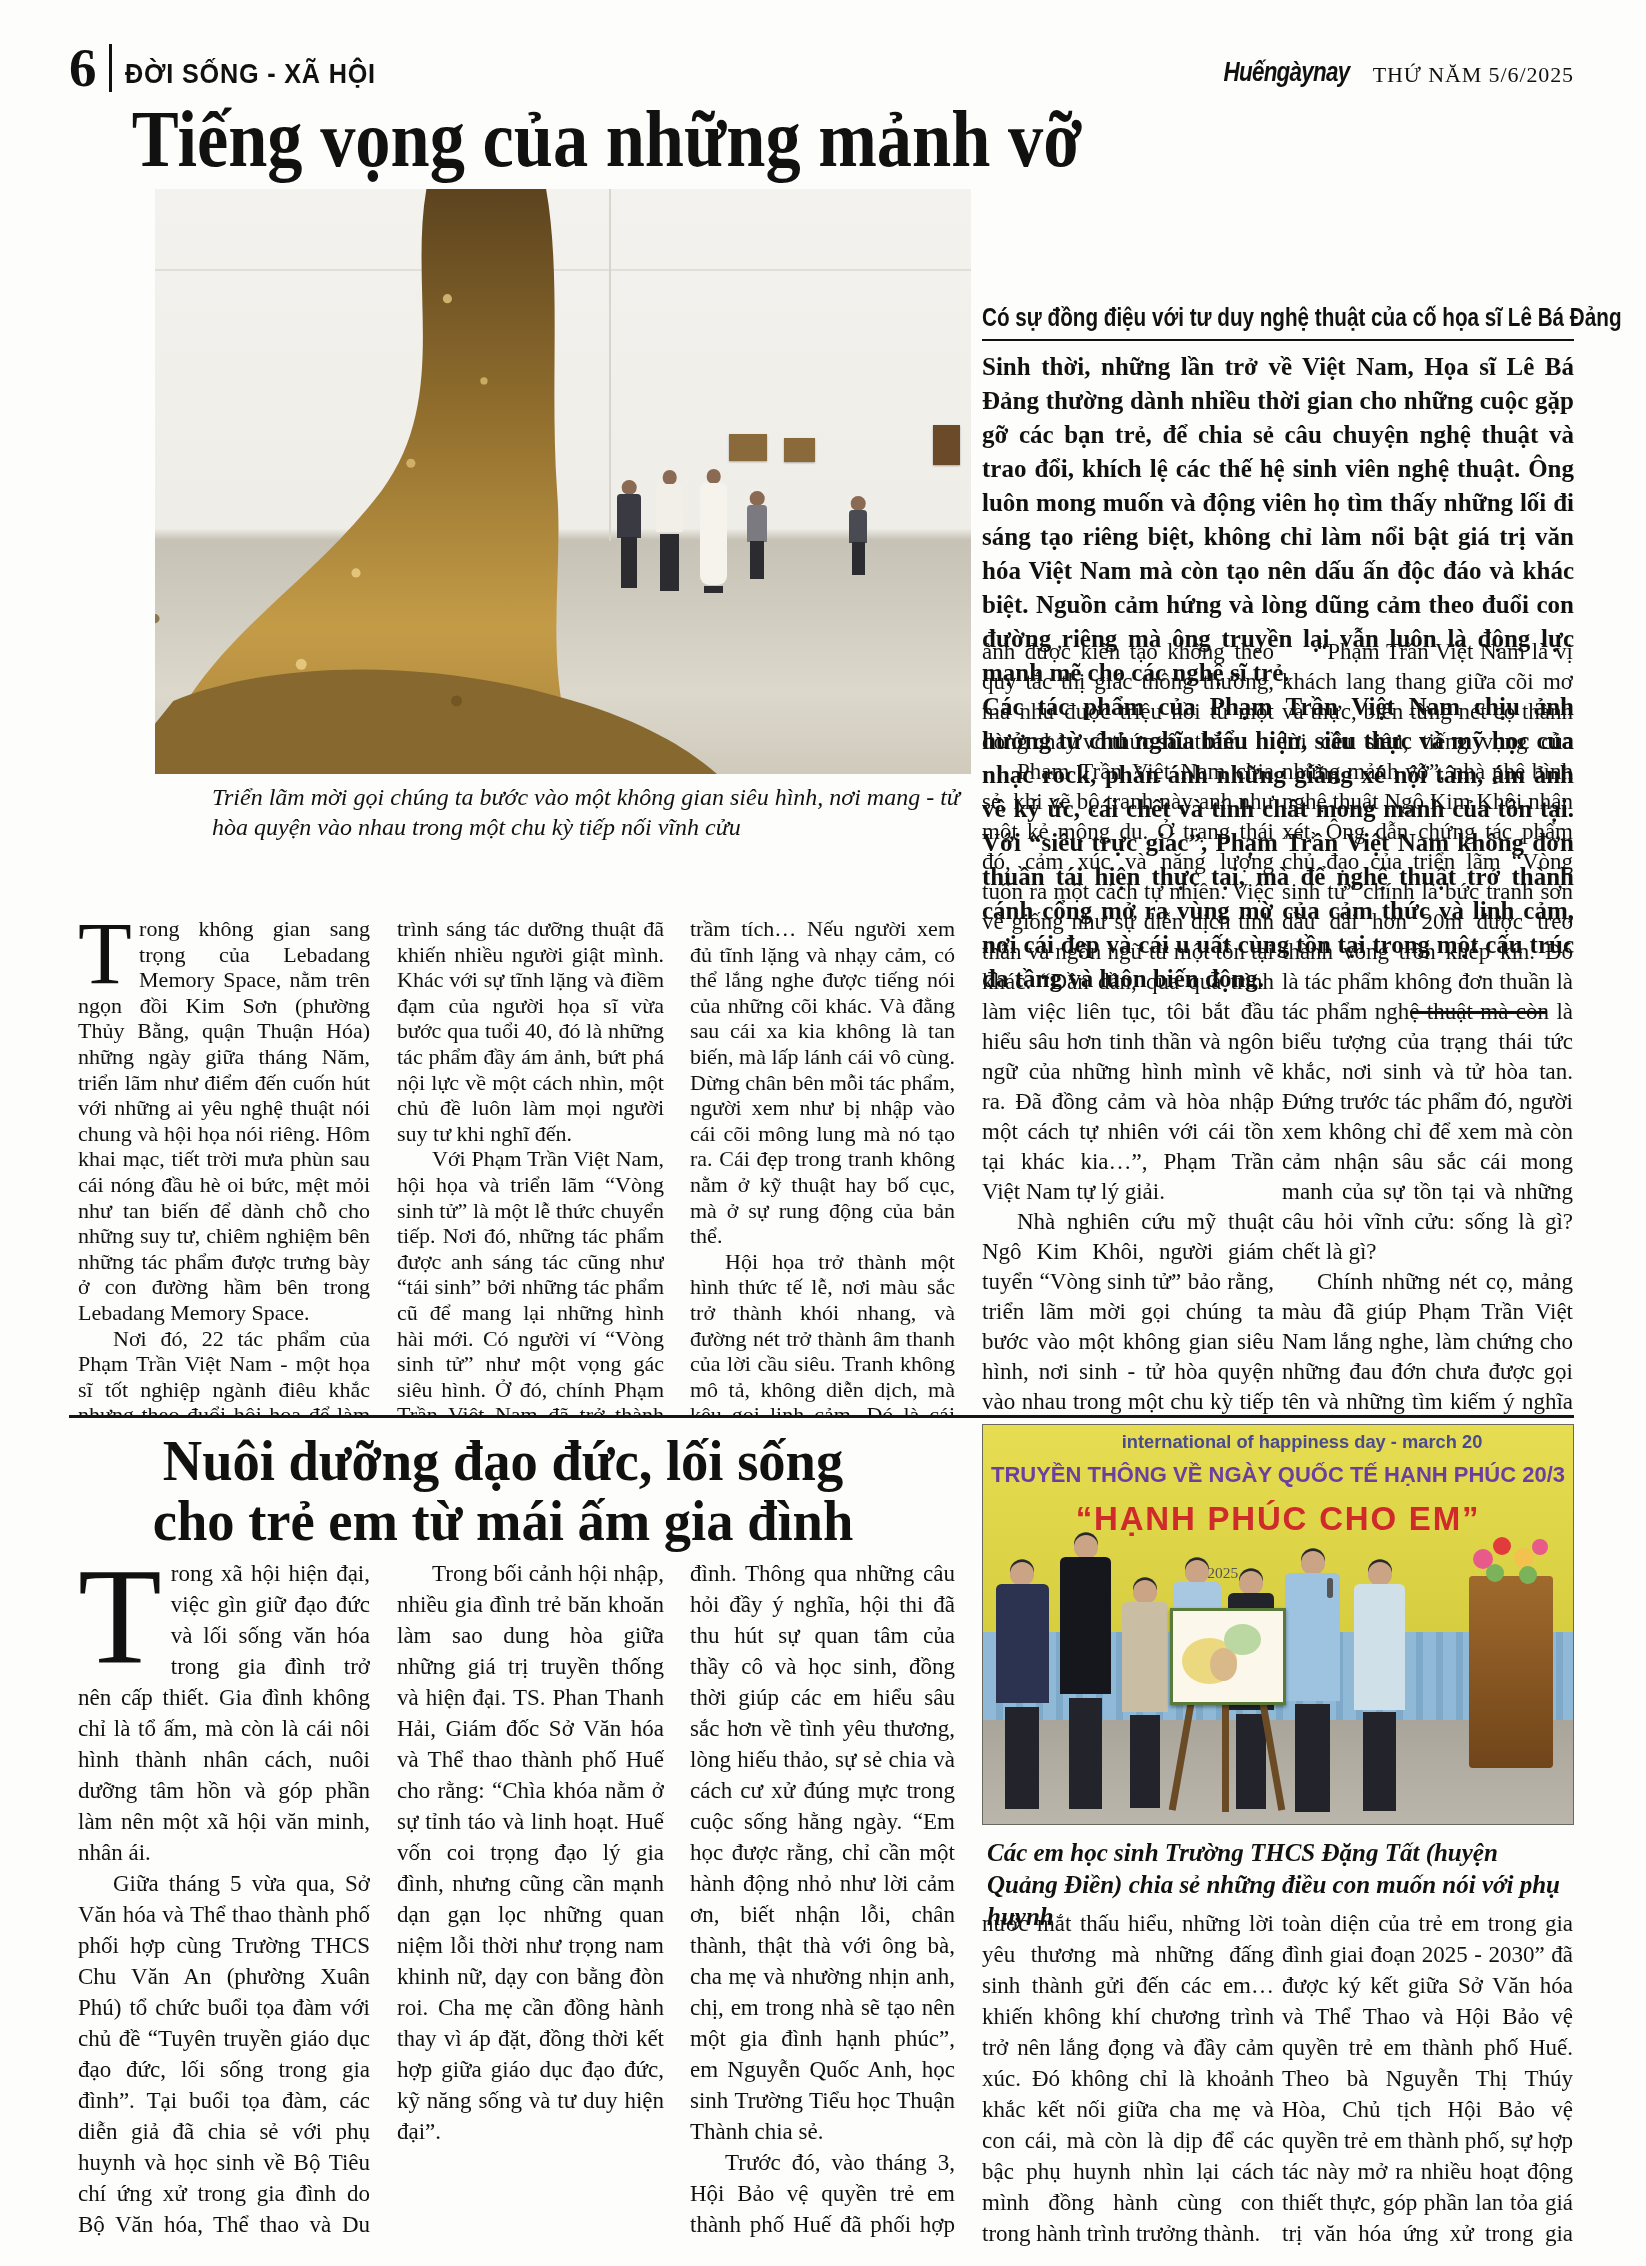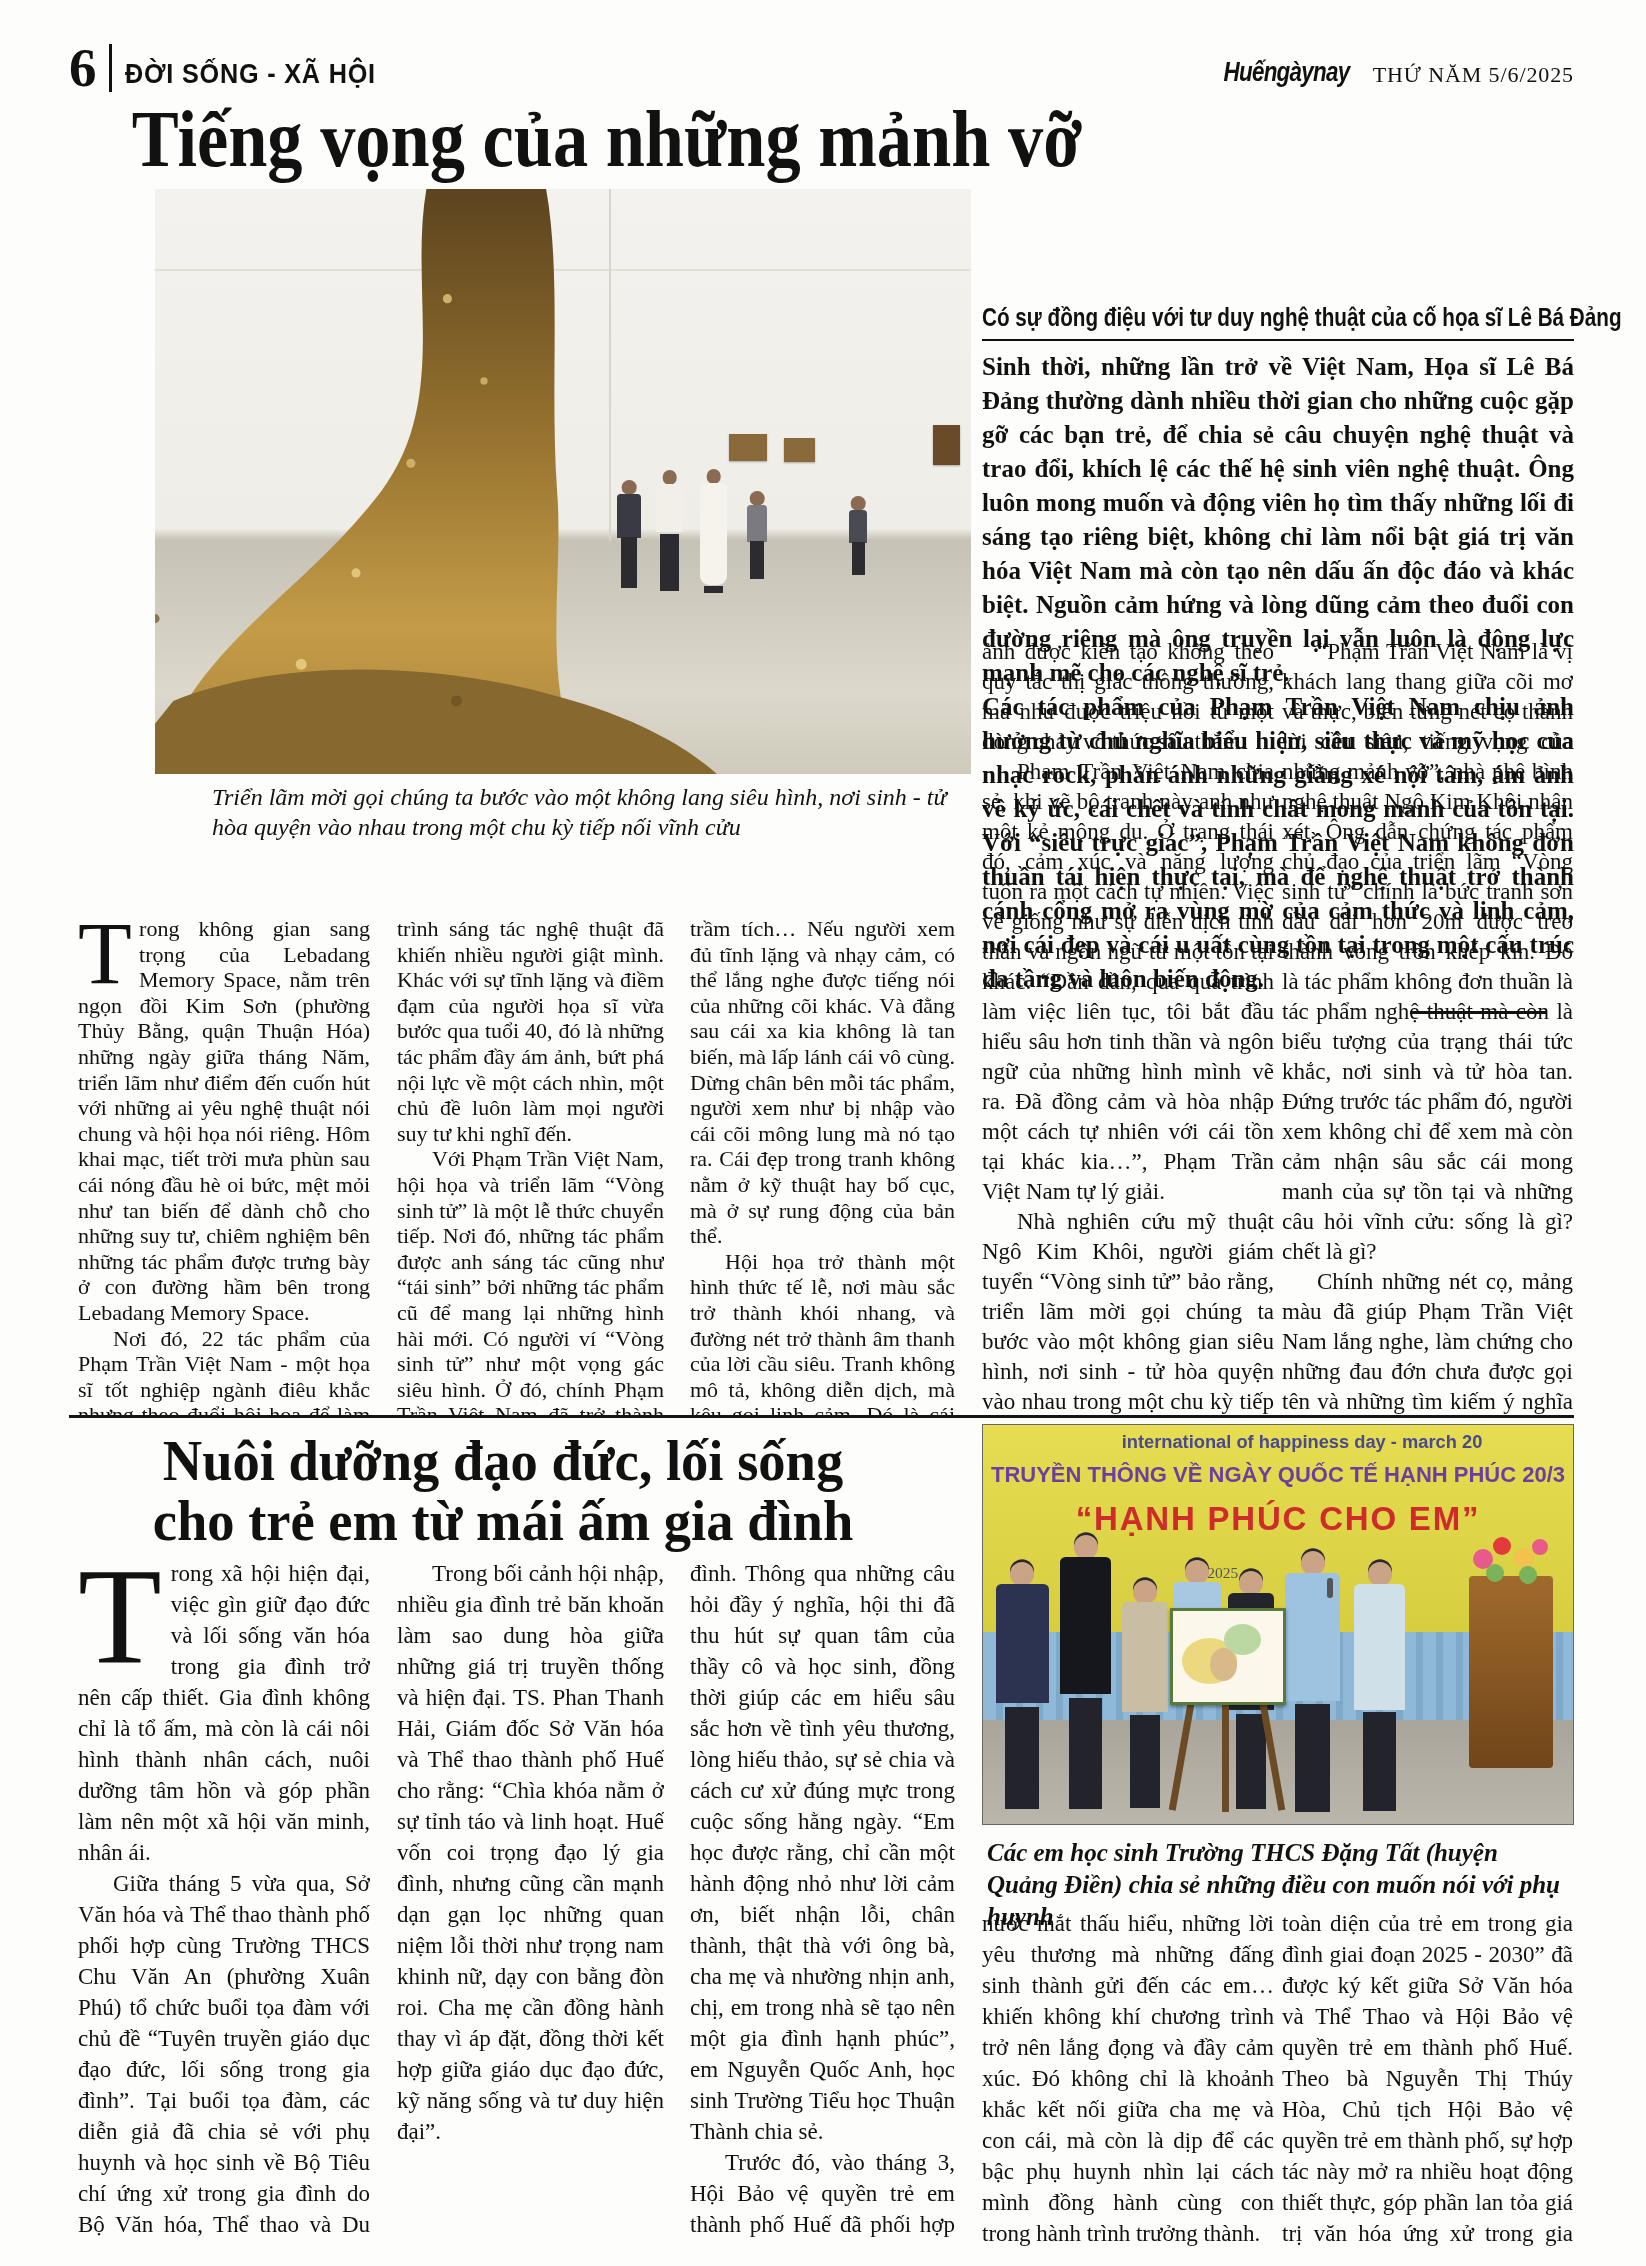--- a/index.html
+++ b/index.html
@@ -132,36 +132,36 @@
         <span class="torso" style="height:37px;background:#7a7a80;"></span>
         <span class="legs" style="height:38px;"></span>
     </div>
     <div class="visitor" style="left:694px;top:307px;width:18.3px;height:79px;">
       <span class="head"></span>
         <span class="torso" style="height:33px;background:#4a4a52;"></span>
         <span class="legs" style="height:33px;"></span>
     </div>
   </div>
 
-  <p class="caption1">Triển lãm mời gọi chúng ta bước vào một không lang siêu hình, nơi sinh - tử hòa quyện vào nhau trong một chu kỳ tiếp nối vĩnh cửu</p>
+  <p class="caption1">Triển lãm mời gọi chúng ta bước vào một không gian siêu hình, nơi mang - tử hòa quyện vào nhau trong một chu kỳ tiếp nối vĩnh cửu</p>
 
   <section class="kicker-block">
     <div class="kicker"><span class="squeeze">Có sự đồng điệu với tư duy nghệ thuật của cố họa sĩ Lê Bá Đảng</span></div>
     <p class="intro-p">Sinh thời, những lần trở về Việt Nam, Họa sĩ Lê Bá Đảng thường dành nhiều thời gian cho những cuộc gặp gỡ các bạn trẻ, để chia sẻ câu chuyện nghệ thuật và trao đổi, khích lệ các thế hệ sinh viên nghệ thuật. Ông luôn mong muốn và động viên họ tìm thấy những lối đi sáng tạo riêng biệt, không chỉ làm nổi bật giá trị văn hóa Việt Nam mà còn tạo nên dấu ấn độc đáo và khác biệt. Nguồn cảm hứng và lòng dũng cảm theo đuổi con đường riêng mà ông truyền lại vẫn luôn là động lực mạnh mẽ cho các nghệ sĩ trẻ.</p>
     <p class="intro-p">Các tác phẩm của Phạm Trần Việt Nam chịu ảnh hưởng từ chủ nghĩa biểu hiện, siêu thực và mỹ học của nhạc rock, phản ánh những giằng xé nội tâm, ám ảnh về ký ức, cái chết và tính chất mong manh của tồn tại. Với “siêu trực giác”, Phạm Trần Việt Nam không đơn thuần tái hiện thực tại, mà để nghệ thuật trở thành cánh cổng mở ra vùng mờ của cảm thức và linh cảm, nơi cái đẹp và cái u uất cùng tồn tại trong một cấu trúc đa tầng và luôn biến động.</p>
     <div class="intro-rule"></div>
   </section>
 
 
   <div class="col a1" style="left:78px;top:916px;width:292px;height:501px;">
     <p class="dropcap">Trong không gian sang trọng của Lebadang Memory Space, nằm trên ngọn đồi Kim Sơn (phường Thủy Bằng, quận Thuận Hóa) những ngày giữa tháng Năm, triển lãm như điểm đến cuốn hút với những ai yêu nghệ thuật nói chung và hội họa nói riêng. Hôm khai mạc, tiết trời mưa phùn sau cái nóng đầu hè oi bức, mệt mỏi như tan biến để dành chỗ cho những suy tư, chiêm nghiệm bên những tác phẩm được trưng bày ở con đường hầm bên trong Lebadang Memory Space.</p>
     <p class="indent">Nơi đó, 22 tác phẩm của Phạm Trần Việt Nam - một họa sĩ tốt nghiệp ngành điêu khắc nhưng theo đuổi hội họa để làm phương tiện biểu đạt chính trong hành</p>
   </div>
   <div class="col a1" style="left:397px;top:916px;width:267px;height:501px;">
-    <p>trình sáng tác nghệ thuật đã khiến nhiều người giật mình. Khác với sự tĩnh lặng và điềm đạm của người họa sĩ vừa bước qua tuổi 40, đó là những tác phẩm đầy ám ảnh, bứt phá nội lực về một cách nhìn, một chủ đề luôn làm mọi người suy tư khi nghĩ đến.</p>
+    <p>trình sáng tác dưỡng thuật đã khiến nhiều người giật mình. Khác với sự tĩnh lặng và điềm đạm của người họa sĩ vừa bước qua tuổi 40, đó là những tác phẩm đầy ám ảnh, bứt phá nội lực về một cách nhìn, một chủ đề luôn làm mọi người suy tư khi nghĩ đến.</p>
     <p class="indent">Với Phạm Trần Việt Nam, hội họa và triển lãm “Vòng sinh tử” là một lễ thức chuyển tiếp. Nơi đó, những tác phẩm được anh sáng tác cũng như “tái sinh” bởi những tác phẩm cũ để mang lại những hình hài mới. Có người ví “Vòng sinh tử” như một vọng gác siêu hình. Ở đó, chính Phạm Trần Việt Nam đã trở thành nhân chứng của những hình hài và mảnh vỡ hiện lên ám ảnh từ những hư không,</p>
   </div>
   <div class="col a1" style="left:690px;top:916px;width:265px;height:501px;">
     <p>trầm tích… Nếu người xem đủ tĩnh lặng và nhạy cảm, có thể lắng nghe được tiếng nói của những cõi khác. Và đằng sau cái xa kia không là tan biến, mà lấp lánh cái vô cùng. Dừng chân bên mỗi tác phẩm, người xem như bị nhập vào cái cõi mông lung mà nó tạo ra. Cái đẹp trong tranh không nằm ở kỹ thuật hay bố cục, mà ở sự rung động của bản thể.</p>
     <p class="indent">Hội họa trở thành một hình thức tế lễ, nơi màu sắc trở thành khói nhang, và đường nét trở thành âm thanh của lời cầu siêu. Tranh không mô tả, không diễn dịch, mà kêu gọi linh cảm. Đó là cái mà Phạm Trần Việt Nam gọi là “siêu trực giác”, trạng thái sáng tạo vượt qua logic và hình tướng, nơi hình</p>
   </div>
   <div class="a1-right">
     <div class="col" style="left:982px;top:637px;width:292px;height:780px;">
       <p>ảnh được kiến tạo không theo quy tắc thị giác thông thường, mà như được triệu hồi từ một dòng chảy vô thức sâu thẳm.</p>
       <p class="indent">Phạm Trần Việt Nam chia sẻ, khi vẽ bộ tranh này anh như một kẻ mộng du. Ở trạng thái đó, cảm xúc và năng lượng tuôn ra một cách tự nhiên. Việc vẽ giống như sự diễn dịch tinh thần và ngôn ngữ từ một tồn tại khác. “Dần dần, qua quá trình làm việc liên tục, tôi bắt đầu hiểu sâu hơn tinh thần và ngôn ngữ của những hình mình vẽ ra. Đã đồng cảm và hòa nhập một cách tự nhiên với cái tồn tại khác kia…”, Phạm Trần Việt Nam tự lý giải.</p>

